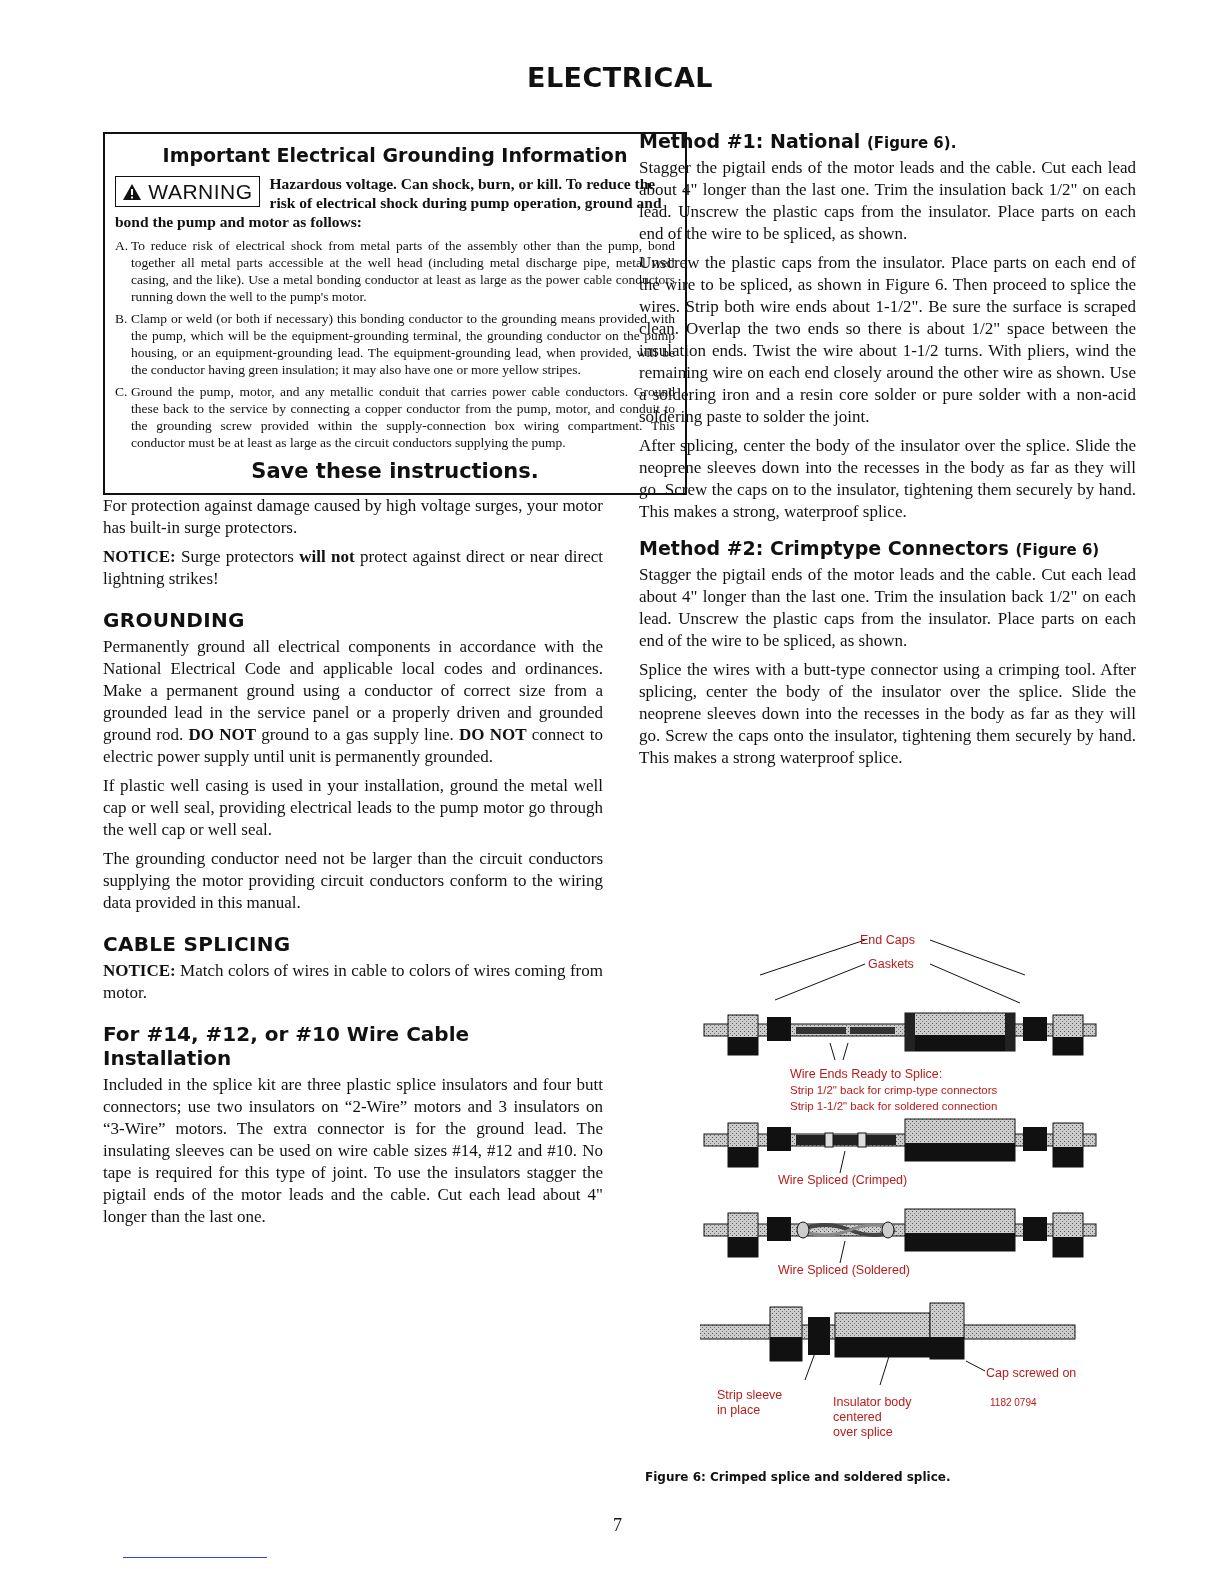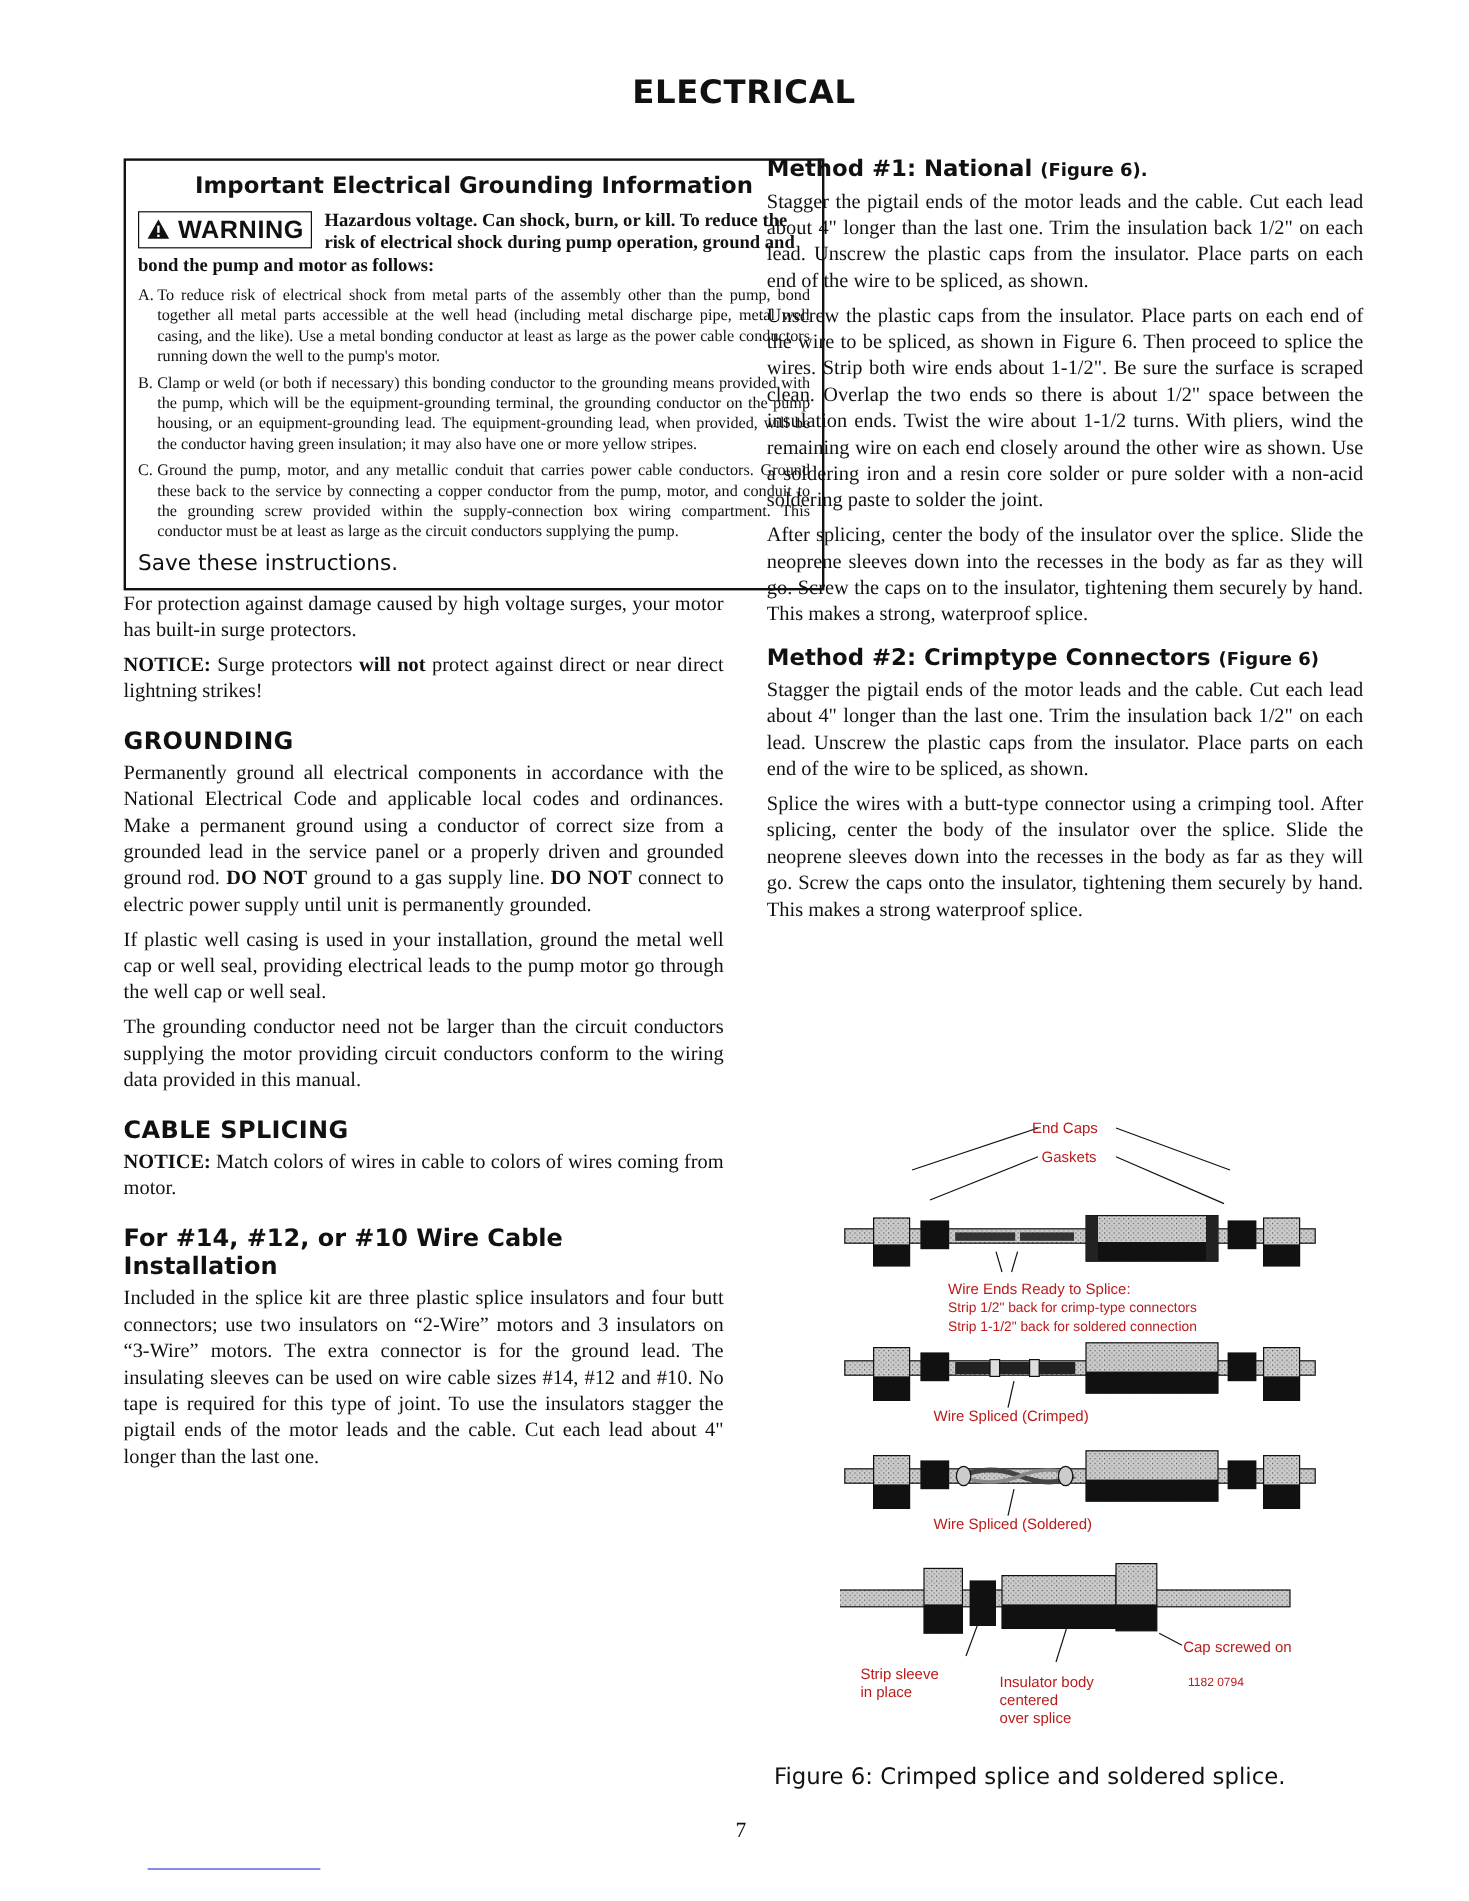--- a/index.html
+++ b/index.html
@@ -3,34 +3,34 @@
 <meta charset="utf-8">
 <style>
   html, body { margin: 0; padding: 0; background: #ffffff; }
   body { width: 1224px; height: 1584px; position: relative; overflow: hidden; color: #111; }
   .page-title { position: absolute; top: 62px; left: 0; width: 1240px; text-align: center; font-family: "DejaVu Sans", sans-serif; font-weight: bold; font-size: 27px; letter-spacing: 0.5px; }
   .col-left { position: absolute; left: 103px; top: 132px; width: 500px; }
   .col-right { position: absolute; left: 639px; top: 130px; width: 497px; }
   .gbox { border: 2px solid #111; padding: 8px 10px 10px 10px; box-sizing: border-box; width: 584px; }
   .gbox-title { text-align: center; font-family: "DejaVu Sans", sans-serif; font-weight: bold; font-size: 19px; margin: 2px 0 8px 0; }
   .warn-row { position: relative; }
-  .warn-badge { float: left; border: 1.5px solid #111; padding: 2px 6px 1px 6px; margin: 2px 10px 2px 0; font-family: "Liberation Sans", sans-serif; font-weight: bold; font-size: 21px; letter-spacing: 0.5px; line-height: 26px; }
+  .warn-badge { float: left; border: 1.5px solid #111; padding: 2px 6px 1px 6px; margin: 2px 10px 2px 0; font-family: "Liberation Sans", sans-serif; font-weight: normal; font-size: 21px; letter-spacing: 0.5px; line-height: 26px; }
   .warn-text { font-family: "Liberation Serif", serif; font-weight: bold; font-size: 15.5px; line-height: 19px; }
   .list { margin: 6px 0 0 0; padding: 0; list-style: none; }
   .list li { font-family: "Liberation Serif", serif; font-size: 13.5px; line-height: 17px; text-align: justify; padding-left: 16px; text-indent: -16px; margin-bottom: 5px; }
   .list li .lt { display: inline-block; width: 16px; text-indent: 0; }
-  .save { font-family: "DejaVu Sans", sans-serif; font-weight: normal; font-size: 18px; margin: 8px 0 0 0; }
+  .save { text-align: center; font-family: "DejaVu Sans", sans-serif; font-weight: bold; font-size: 21px; margin: 8px 0 0 0; }
   h2 { font-family: "DejaVu Sans", sans-serif; font-weight: bold; font-size: 20px; margin: 18px 0 4px 0; }
   h2.caps { font-size: 20px; letter-spacing: 0.3px; }
   p.body { font-family: "Liberation Serif", serif; font-size: 17px; line-height: 22px; margin: 0 0 7px 0; text-align: justify; }
   .rhead { font-family: "DejaVu Sans", sans-serif; font-weight: bold; font-size: 19px; margin: 0 0 5px 0; }
   .rhead .fig { font-size: 15px; }
   .figure { position: absolute; left: 700px; top: 935px; width: 400px; height: 520px; }
   .figlabel { position: absolute; font-family: "Liberation Sans", sans-serif; font-size: 12.5px; line-height: 15px; color: #b91c1c; white-space: nowrap; }
-  .figcaption { position: absolute; left: 645px; top: 1470px; font-family: "DejaVu Sans", sans-serif; font-weight: normal; font-size: 19px; }
+  .figcaption { position: absolute; left: 645px; top: 1470px; font-family: "DejaVu Sans", sans-serif; font-weight: bold; font-size: 12px; }
   .pagenum { position: absolute; left: 613px; top: 1515px; font-family: "Liberation Serif", serif; font-size: 18px; }
   .footer-link { position: absolute; left: 123px; top: 1557px; width: 144px; border-top: 1.5px solid #3344dd; }
 </style>
 </head>
 <body>
 
 <div class="page-title">ELECTRICAL</div>
 
 <div class="col-left">
   <div class="gbox">

